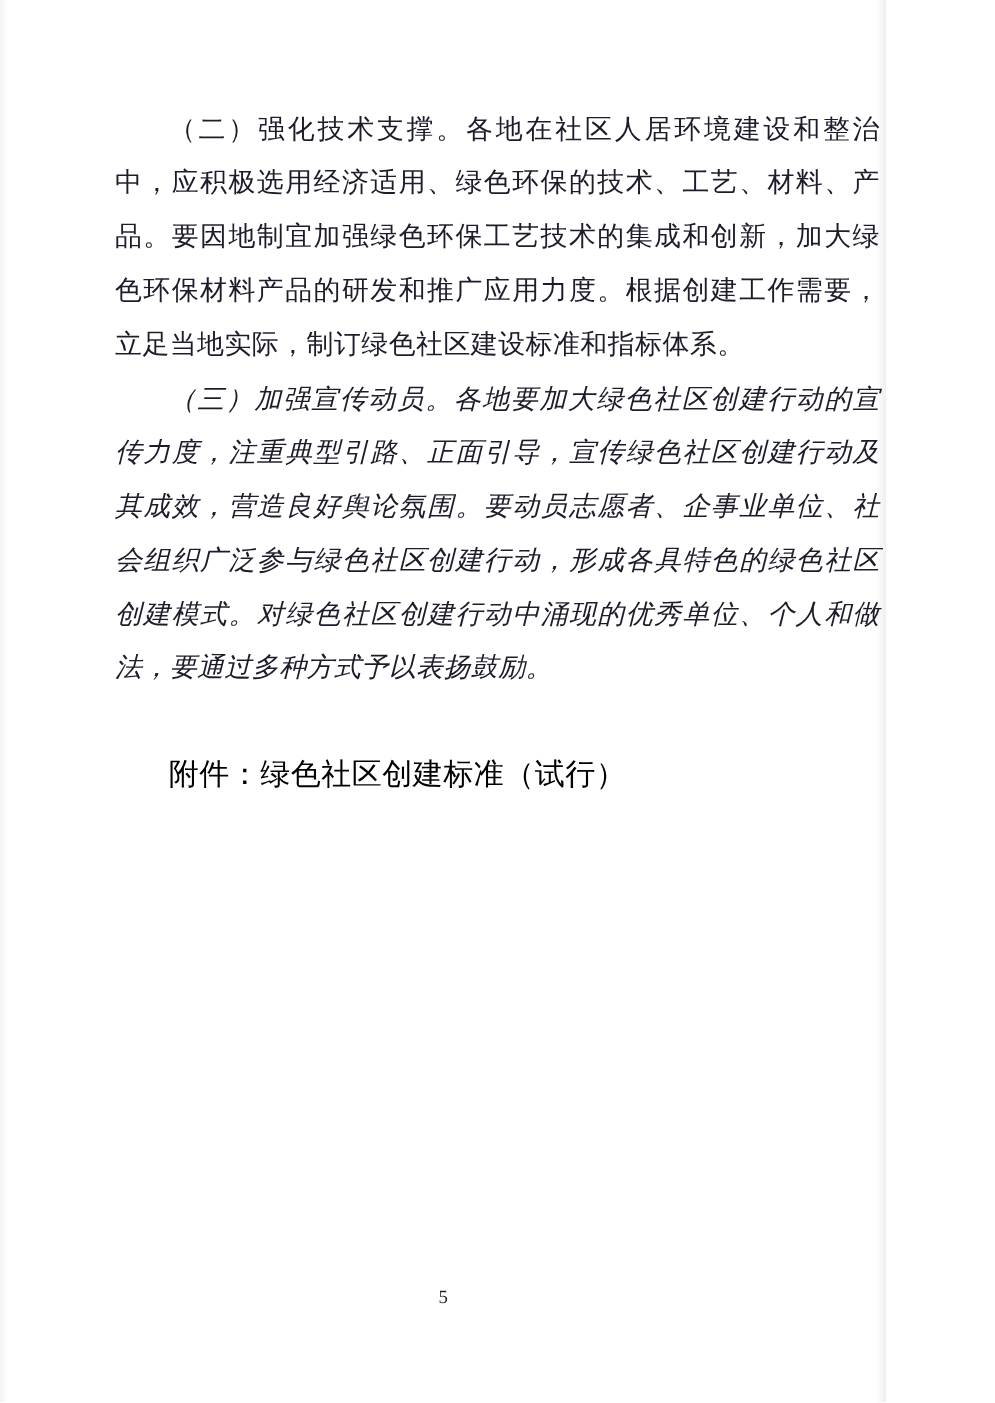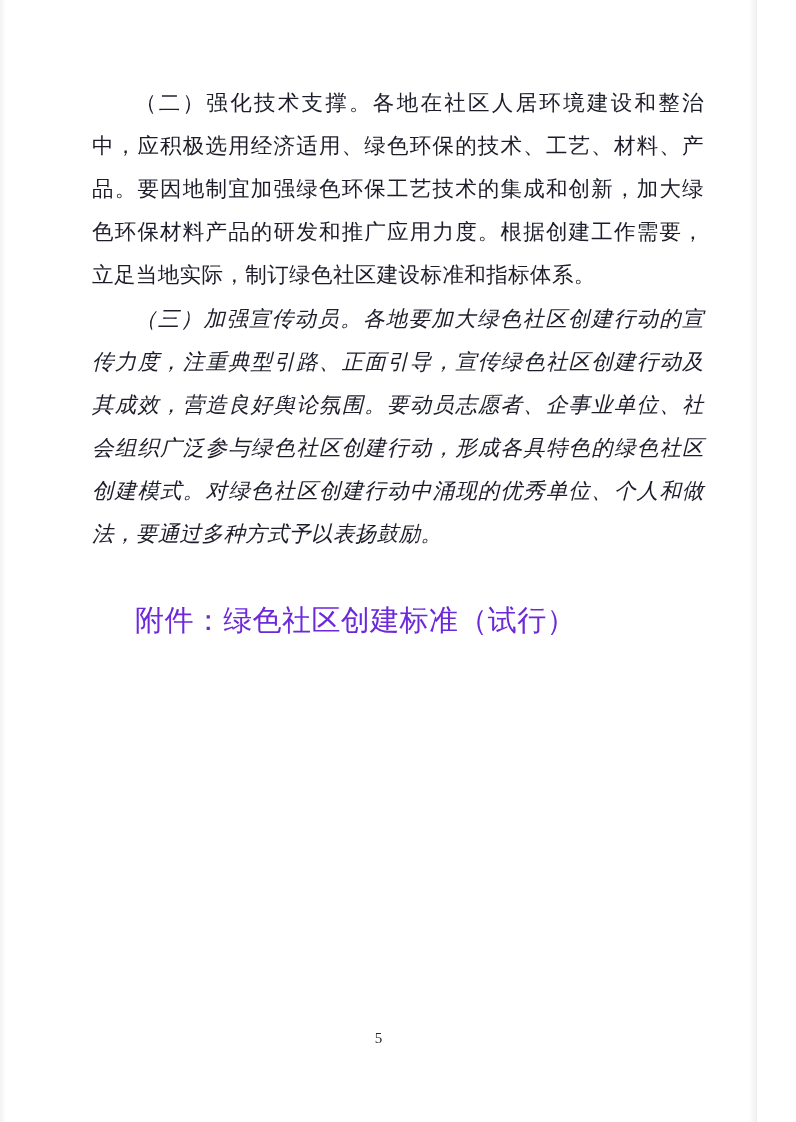--- a/index.html
+++ b/index.html
@@ -2,26 +2,27 @@
 <html><head>
 <meta charset="utf-8">
 <style>
   html, body {
     margin: 0;
     padding: 0;
     background: #ffffff;
   }
   .page {
     position: relative;
-    width: 757px;
+    width: 692px;
     height: 1122px;
     background: #ffffff;
     overflow: hidden;
     font-family: "Liberation Serif", "DejaVu Serif", serif;
     color: #1a1a28;
+    padding-left: 17px;
   }
   .content {
     position: absolute;
     left: 92px;
     top: 82px;
     width: 612px;
   }
   .para {
     font-size: 21.5px;
     line-height: 43px;
@@ -30,26 +31,26 @@
     letter-spacing: 0.4px;
     margin: 0 0 0 0;
     text-indent: 43px;
     color: #1c1c2a;
   }
   .para + .para {
     margin-top: 1px;
     font-style: italic;
   }
   .attachment {
-    font-size: 29px;
+    font-size: 24px;
     line-height: 43px;
     letter-spacing: 0.4px;
     text-indent: 43px;
     margin-top: 43px;
-    color: #6d28d9;
+    color: #000000;
   }
   .page-number {
     position: absolute;
     left: 0;
     right: 0;
     top: 1030px;
     text-align: center;
     font-size: 15px;
     color: #25252f;
     font-family: "Liberation Serif", "DejaVu Serif", serif;

